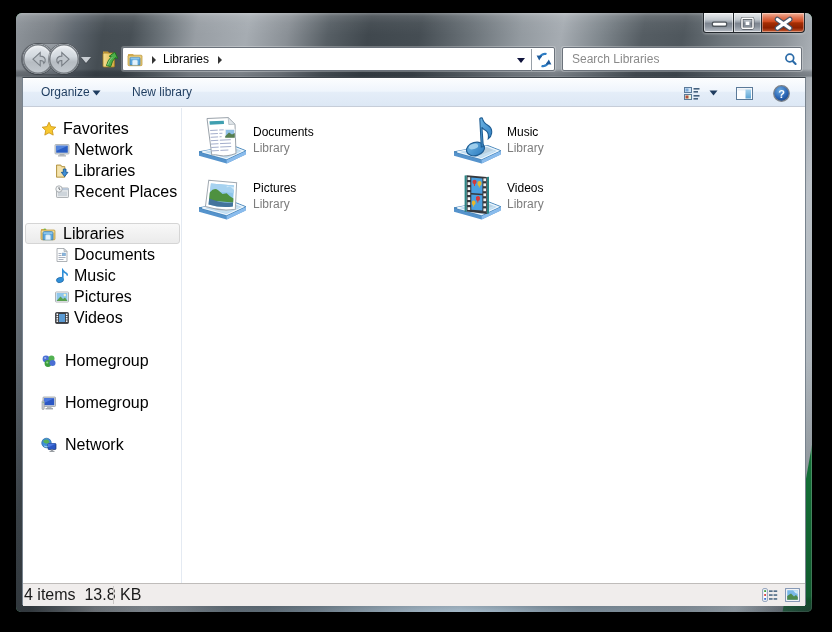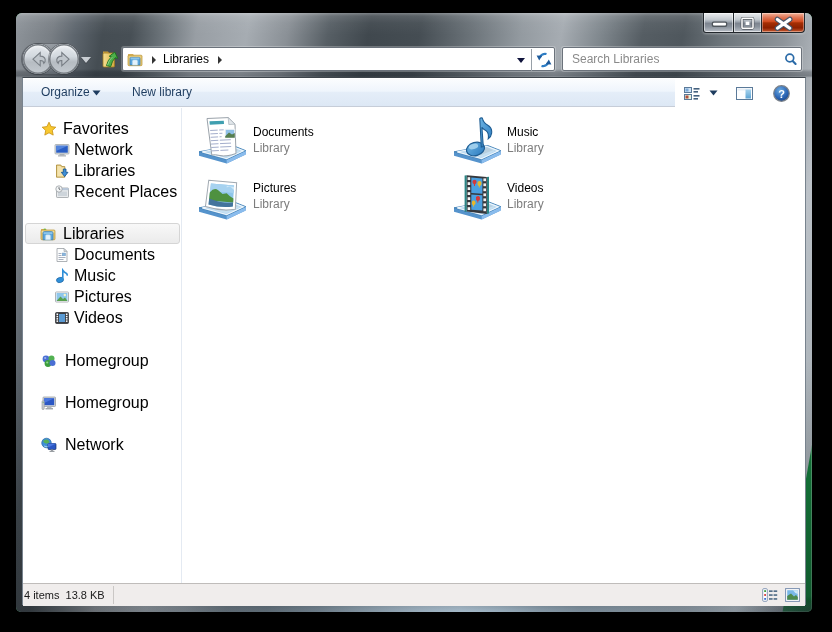--- a/index.html
+++ b/index.html
@@ -31,37 +31,37 @@
 #navchev{position:absolute;left:65px;top:44px;width:0;height:0;border-left:5px solid transparent;border-right:5px solid transparent;border-top:6px solid #c9ced3;filter:drop-shadow(0 1px 0 rgba(40,45,50,.4))}
 #upfolder{position:absolute;left:84px;top:35px}
 #addr{position:absolute;left:106px;top:34px;width:433px;height:24px;background:#fff;border:1px solid #6b727b;border-radius:2px;box-shadow:0 0 0 1px rgba(255,255,255,.25)}
 #addrsep{position:absolute;left:408px;top:1px;width:1px;height:22px;background:#98a0a8}
 #addrdrop{position:absolute;left:394px;top:10px;width:0;height:0;border-left:4.5px solid transparent;border-right:4.5px solid transparent;border-top:5px solid #10143c}
 #crumbtxt{position:absolute;left:40px;top:0;height:22px;line-height:23px;font-size:12px;color:#000}
 #search{position:absolute;left:546px;top:34px;width:240px;height:24px;background:#fff;border:1px solid #6b727b;border-radius:2px;box-shadow:0 0 0 1px rgba(255,255,255,.25)}
 #searchtxt{position:absolute;left:9px;top:0;height:22px;line-height:23px;font-size:12px;color:#8a8a8a}
 
 #content{position:absolute;left:6px;top:64px;width:784px;height:528px;background:#fff;border:1px solid #78838e;border-top-color:#3d444b;border-bottom:none}
-#toolbar{position:absolute;left:0;top:0;width:652px;height:29px;
+#toolbar{position:absolute;left:0;top:0;width:782px;height:29px;
 background:linear-gradient(180deg,#fcfdfe 0%,#eff5fc 47%,#e4edf8 52%,#dde8f5 100%);
 border-bottom:1px solid #c6cdd8;box-shadow:inset 0 1px 0 rgba(255,255,255,.9)}
 .tbt{position:absolute;top:0;height:29px;line-height:29px;font-size:12px;color:#1e3c5f}
 #body{position:absolute;left:0;top:30px;width:782px;height:475px;background:#fff}
 #sep{position:absolute;left:158px;top:0;width:1px;height:475px;background:#e4eaf2}
 #sidebar{position:absolute;left:0;top:0;width:158px;height:475px}
 .srow{position:absolute;height:16px;font-size:16px;color:#000;line-height:16px;white-space:nowrap}
 .sico{position:absolute;width:16px;height:16px}
 #libsel{position:absolute;left:2px;top:115px;width:155px;height:21px;border:1px solid #d5d5d5;border-radius:3px;background:linear-gradient(180deg,#f8f8f8,#ebebeb)}
 
 .item-title{position:absolute;font-size:12px;color:#000;white-space:nowrap}
 .item-sub{position:absolute;font-size:12px;color:#7d7d7d;white-space:nowrap}
 .bigicon{position:absolute;width:52px;height:50px}
 
 #status{position:absolute;left:0;top:505px;width:782px;height:23px;background:#f0edec;border-top:1px solid #bfbcba}
-#stxt{position:absolute;left:1px;top:0;height:24px;line-height:22px;font-size:11px;color:#1a1a1a}
+#stxt{position:absolute;left:1px;top:0;height:24px;line-height:22px;font-size:16px;color:#1a1a1a}
 #sdiv{position:absolute;left:90px;top:2px;width:1px;height:18px;background:#cac7c5}
 </style></head>
 <body>
 <div id="win">
   <div id="bands"></div>
     <div id="glassover"></div>
   <div id="btns">
     <div class="wbtn" id="bmin"><svg width="31" height="20" viewBox="0 0 31 20">
           <rect x="8.5" y="9.3" width="14" height="3.8" rx="1.2" fill="none" stroke="#50565c" stroke-width="1.6"></rect>
           <rect x="9" y="9.8" width="13" height="2.8" rx="1" fill="#fff"></rect>

